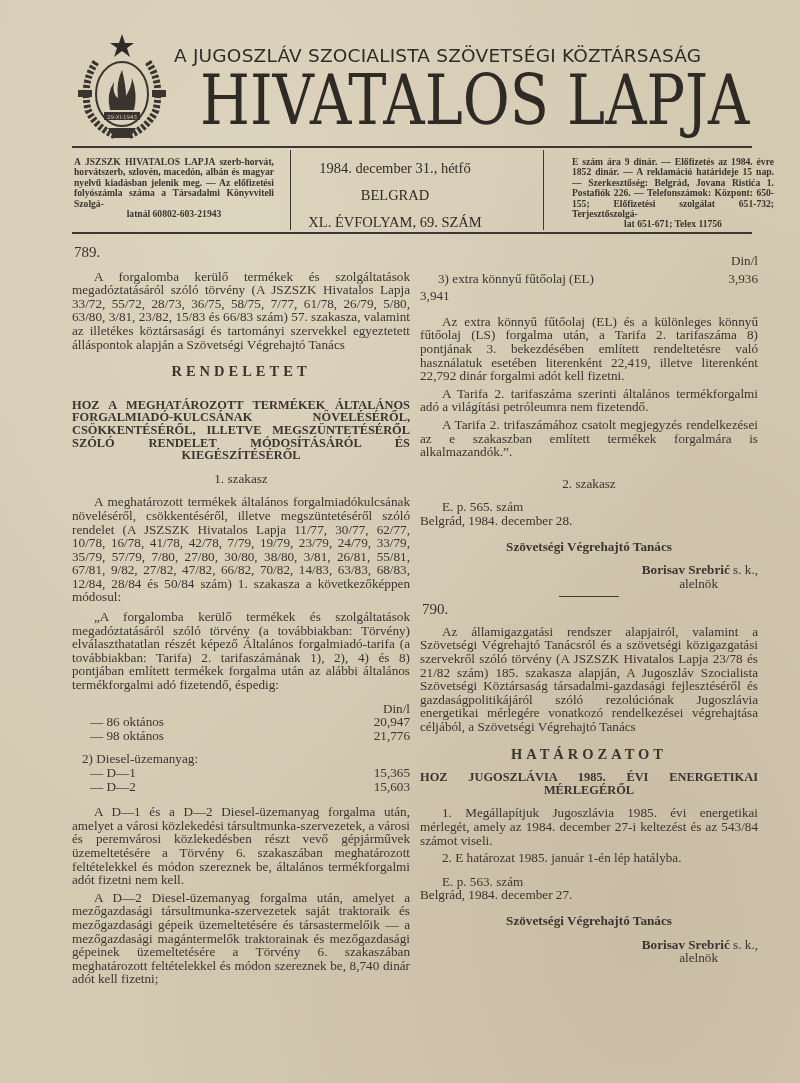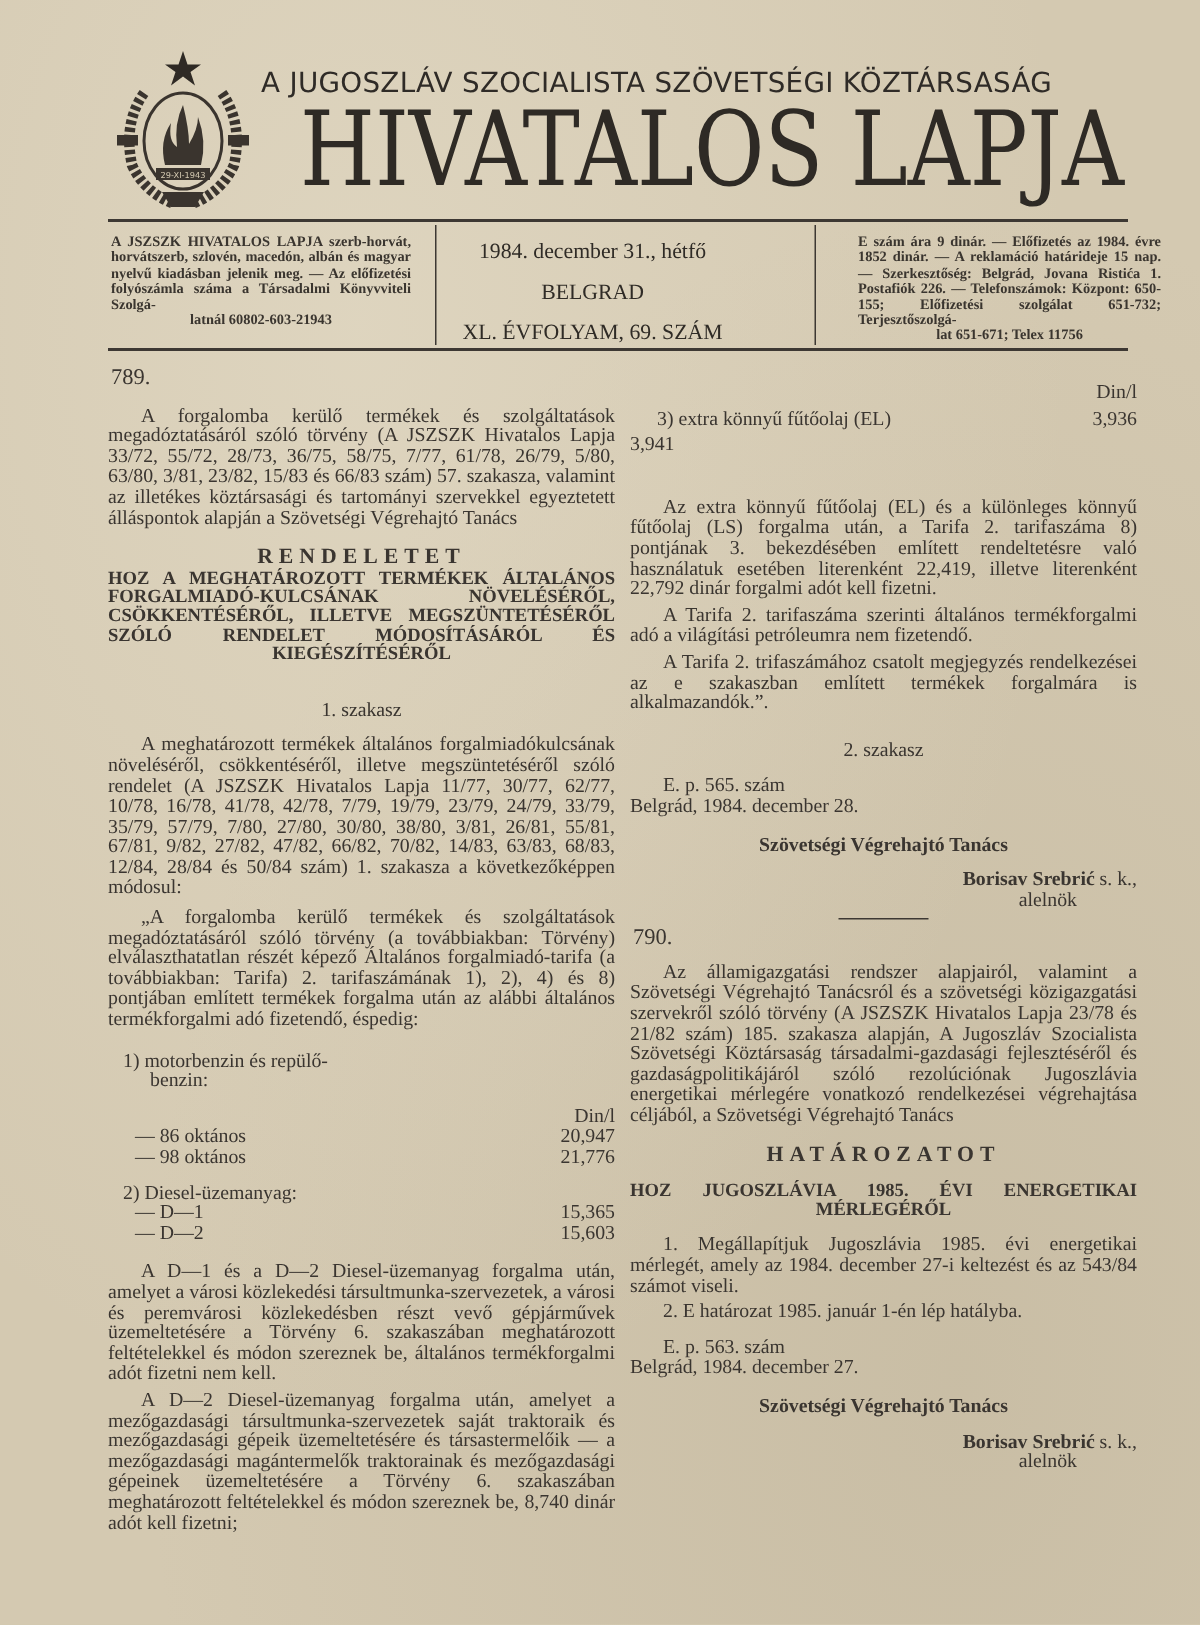--- a/index.html
+++ b/index.html
@@ -106,29 +106,25 @@
   </div>
   <div class="info-right">
     <span>E szám ára 9 dinár. — Előfizetés az 1984. évre 1852 dinár. — A reklamáció határideje 15 nap. — Szerkesztőség: Belgrád, Jovana Ristića 1. Postafiók 226. — Telefonszámok: Központ: 650-155; Előfizetési szolgálat 651-732; Terjesztőszolgá-</span>
     <span class="last">lat 651-671; Telex 11756</span>
   </div>
 
   <div class="col left">
     <p class="num" style="margin-top:6px">789.</p>
     <p style="margin-top:10px">A forgalomba kerülő termékek és szolgáltatások megadóztatásáról szóló törvény (A JSZSZK Hivatalos Lapja 33/72, 55/72, 28/73, 36/75, 58/75, 7/77, 61/78, 26/79, 5/80, 63/80, 3/81, 23/82, 15/83 és 66/83 szám) 57. szakasza, valamint az illetékes köztársasági és tartományi szervekkel egyeztetett álláspontok alapján a Szövetségi Végrehajtó Tanács</p>
     <p class="spaced" style="margin-top:14px">RENDELETET</p>
-    <p class="headline justify-caps" style="margin-top:0">HOZ A MEGHATÁROZOTT TERMÉKEK ÁLTALÁNOS FORGALMIADÓ-KULCSÁNAK NÖVELÉSÉRŐL, CSÖKKENTÉSÉRŐL, ILLETVE MEGSZÜNTETÉSÉRŐL SZÓLÓ RENDELET MÓDOSÍTÁSÁRÓL ÉS KIEGÉSZÍTÉSÉRŐL</p>
-    <p class="center" style="margin-top:24px">1. szakasz</p>
+    <p class="headline justify-caps" style="margin-top:20px">HOZ A MEGHATÁROZOTT TERMÉKEK ÁLTALÁNOS FORGALMIADÓ-KULCSÁNAK NÖVELÉSÉRŐL, CSÖKKENTÉSÉRŐL, ILLETVE MEGSZÜNTETÉSÉRŐL SZÓLÓ RENDELET MÓDOSÍTÁSÁRÓL ÉS KIEGÉSZÍTÉSÉRŐL</p>
+    <p class="center" style="margin-top:10px">1. szakasz</p>
     <p style="margin-top:10px">A meghatározott termékek általános forgalmiadókulcsának növeléséről, csökkentéséről, illetve megszüntetéséről szóló rendelet (A JSZSZK Hivatalos Lapja 11/77, 30/77, 62/77, 10/78, 16/78, 41/78, 42/78, 7/79, 19/79, 23/79, 24/79, 33/79, 35/79, 57/79, 7/80, 27/80, 30/80, 38/80, 3/81, 26/81, 55/81, 67/81, 9/82, 27/82, 47/82, 66/82, 70/82, 14/83, 63/83, 68/83, 12/84, 28/84 és 50/84 szám) 1. szakasza a következőképpen módosul:</p>
     <p style="margin-top:6px">„A forgalomba kerülő termékek és szolgáltatások megadóztatásáról szóló törvény (a továbbiakban: Törvény) elválaszthatatlan részét képező Általános forgalmiadó-tarifa (a továbbiakban: Tarifa) 2. tarifaszámának 1), 2), 4) és 8) pontjában említett termékek forgalma után az alábbi általános termékforgalmi adó fizetendő, éspedig:</p>
 
-    <p class="item" style="margin-top:14px">
-      <span>1) motorbenzin és repülő-</span>
-      <span class="cont">benzin:</span>
-    </p>
     <div class="row" style="margin-top:10px;justify-content:flex-end">
       <span>Din/l</span>
     </div>
     <div class="row">
       <span class="lbl">— 86 oktános</span>
       <span class="val">20,947</span>
     </div>
     <div class="row">
       <span class="lbl">— 98 oktános</span>
       <span class="val">21,776</span>
@@ -151,21 +147,21 @@
     <div class="row" style="margin-top:14px;justify-content:flex-end">
       <span>Din/l</span>
     </div>
     <div class="row" style="margin-top:4px">
       <span class="lbl" style="padding-left:18px">3) extra könnyű fűtőolaj (EL)</span>
       <span class="val">3,936</span>
     </div>
     <div class="row" style="margin-top:4px">
       <span class="val">3,941</span>
     </div>
-    <p style="margin-top:28px">Az extra könnyű fűtőolaj (EL) és a különleges könnyű fűtőolaj (LS) forgalma után, a Tarifa 2. tarifaszáma 8) pontjának 3. bekezdésében említett rendeltetésre való használatuk esetében literenként 22,419, illetve literenként 22,792 dinár forgalmi adót kell fizetni.</p>
+    <p style="margin-top:12px">Az extra könnyű fűtőolaj (EL) és a különleges könnyű fűtőolaj (LS) forgalma után, a Tarifa 2. tarifaszáma 8) pontjának 3. bekezdésében említett rendeltetésre való használatuk esetében literenként 22,419, illetve literenként 22,792 dinár forgalmi adót kell fizetni.</p>
     <p style="margin-top:4px">A Tarifa 2. tarifaszáma szerinti általános termékforgalmi adó a világítási petróleumra nem fizetendő.</p>
     <p style="margin-top:4px">A Tarifa 2. trifaszámához csatolt megjegyzés rendelkezései az e szakaszban említett termékek forgalmára is alkalmazandók.”.</p>
 
     <p class="center" style="margin-top:18px">2. szakasz</p>
     <p style="margin-top:10px">E. p. 565. szám</p>
     <p style="text-indent:0">Belgrád, 1984. december 28.</p>
     <p class="center bold" style="margin-top:12px">Szövetségi Végrehajtó Tanács</p>
     <p class="sig" style="margin-top:10px">
       <span class="bold">Borisav Srebrić</span><span> s. k.,</span>
     </p>

